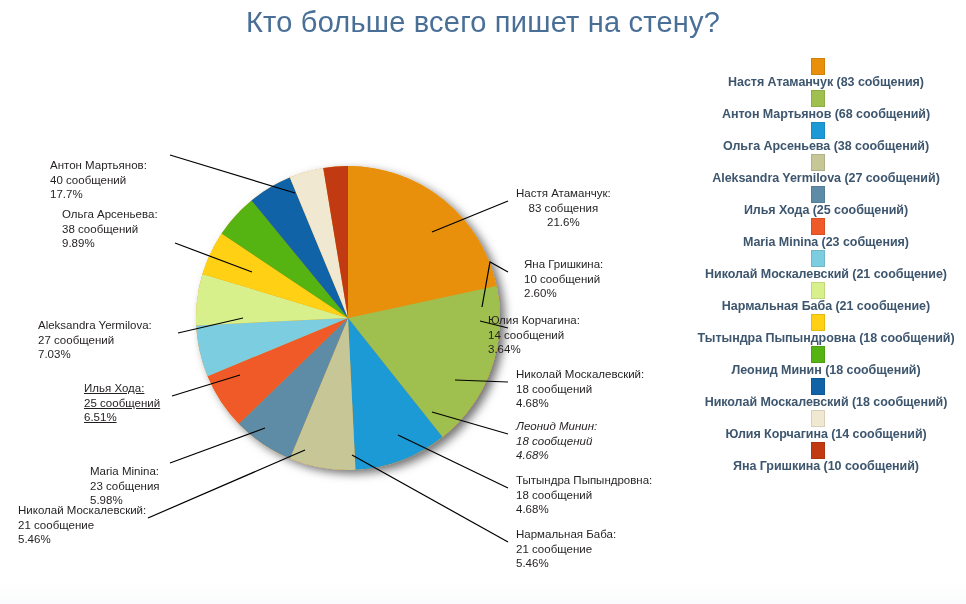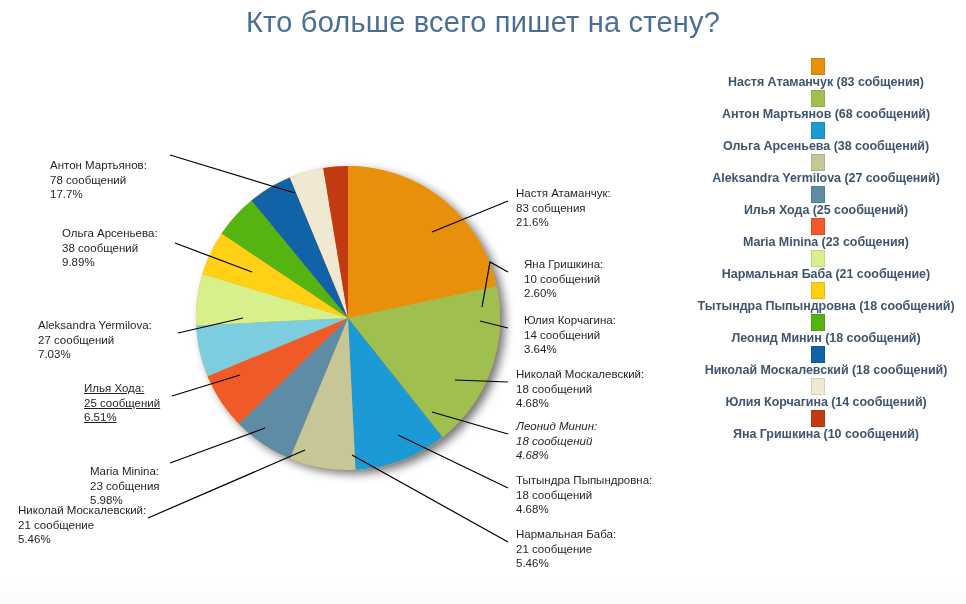--- a/index.html
+++ b/index.html
@@ -149,25 +149,25 @@
       <path d="M508,328 L480,321"></path>
       <path d="M508,382 L455,380"></path>
       <path d="M508,434 L432,412"></path>
       <path d="M508,488 L398,435"></path>
       <path d="M508,542 L352,455"></path>
     </g>
   </svg>
 
   <div class="callout" style="left:50px; top:118px;margin-top:40px;">
     <span class="cl-name">Антон Мартьянов:</span>
-    <span class="cl-count">78 сообщений</span>
+    <span class="cl-count">40 сообщений</span>
     <span class="cl-pct">17.7%</span>
   </div>
 
-  <div class="callout" style="left:62px; top:207px;margin-top:19px;">
+  <div class="callout" style="left:62px; top:207px;">
     <span class="cl-name">Ольга Арсеньева:</span>
     <span class="cl-count">38 сообщений</span>
     <span class="cl-pct">9.89%</span>
   </div>
 
   <div class="callout" style="left:38px; top:318px;">
     <span class="cl-name">Aleksandra Yermilova:</span>
     <span class="cl-count">27 сообщений</span>
     <span class="cl-pct">7.03%</span>
   </div>
@@ -183,33 +183,33 @@
     <span class="cl-count">23 собщения</span>
     <span class="cl-pct">5.98%</span>
   </div>
 
   <div class="callout" style="left:18px; top:503px;">
     <span class="cl-name">Николай Москалевский:</span>
     <span class="cl-count">21 сообщение</span>
     <span class="cl-pct">5.46%</span>
   </div>
 
-  <div class="callout" style="left:516px; top:186px;">
+  <div class="callout" style="left:516px; top:186px;text-align:center;">
     <span class="cl-name">Настя Атаманчук:</span>
     <span class="cl-count">83 собщения</span>
     <span class="cl-pct">21.6%</span>
   </div>
 
   <div class="callout" style="left:524px; top:257px;">
     <span class="cl-name">Яна Гришкина:</span>
     <span class="cl-count">10 сообщений</span>
     <span class="cl-pct">2.60%</span>
   </div>
 
-  <div class="callout" style="left:524px; top:313px;">
+  <div class="callout" style="left:488px; top:313px;">
     <span class="cl-name">Юлия Корчагина:</span>
     <span class="cl-count">14 сообщений</span>
     <span class="cl-pct">3.64%</span>
   </div>
 
   <div class="callout" style="left:516px; top:367px;">
     <span class="cl-name">Николай Москалевский:</span>
     <span class="cl-count">18 сообщений</span>
     <span class="cl-pct">4.68%</span>
   </div>
@@ -251,20 +251,24 @@
       </div>
       <div class="legend-row">
         <span class="legend-swatch" style="background: rgb(94, 140, 167);"></span>
         <span class="legend-label">Илья Хода (25 сообщений)</span>
       </div>
       <div class="legend-row">
         <span class="legend-swatch" style="background: rgb(239, 90, 40);"></span>
         <span class="legend-label">Maria Minina (23 собщения)</span>
       </div>
       <div class="legend-row">
+        <span class="legend-swatch" style="background: rgb(125, 205, 224);"></span>
+        <span class="legend-label">Николай Москалевский (21 сообщение)</span>
+      </div>
+      <div class="legend-row">
         <span class="legend-swatch" style="background: rgb(216, 240, 140);"></span>
         <span class="legend-label">Нармальная Баба (21 сообщение)</span>
       </div>
       <div class="legend-row">
         <span class="legend-swatch" style="background: rgb(255, 208, 20);"></span>
         <span class="legend-label">Тытындра Пыпындровна (18 сообщений)</span>
       </div>
       <div class="legend-row">
         <span class="legend-swatch" style="background: rgb(85, 179, 18);"></span>
         <span class="legend-label">Леонид Минин (18 сообщений)</span>

